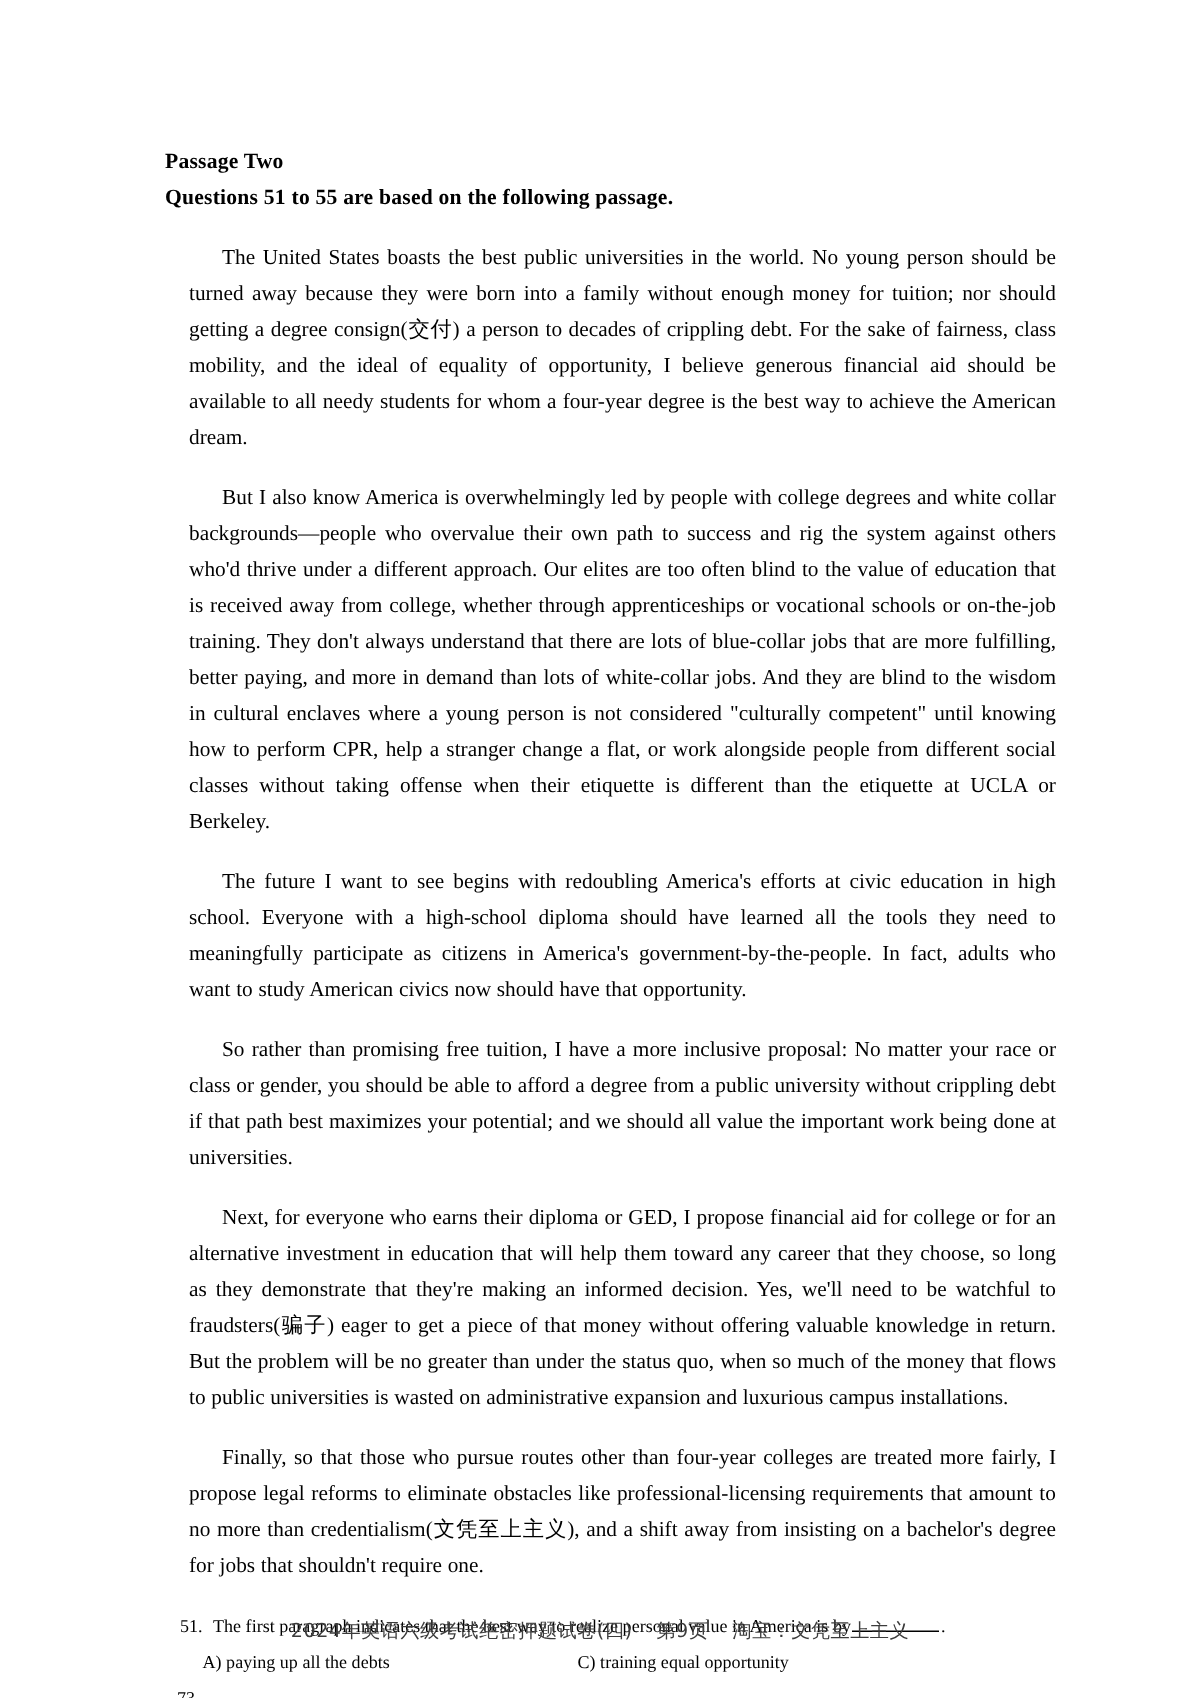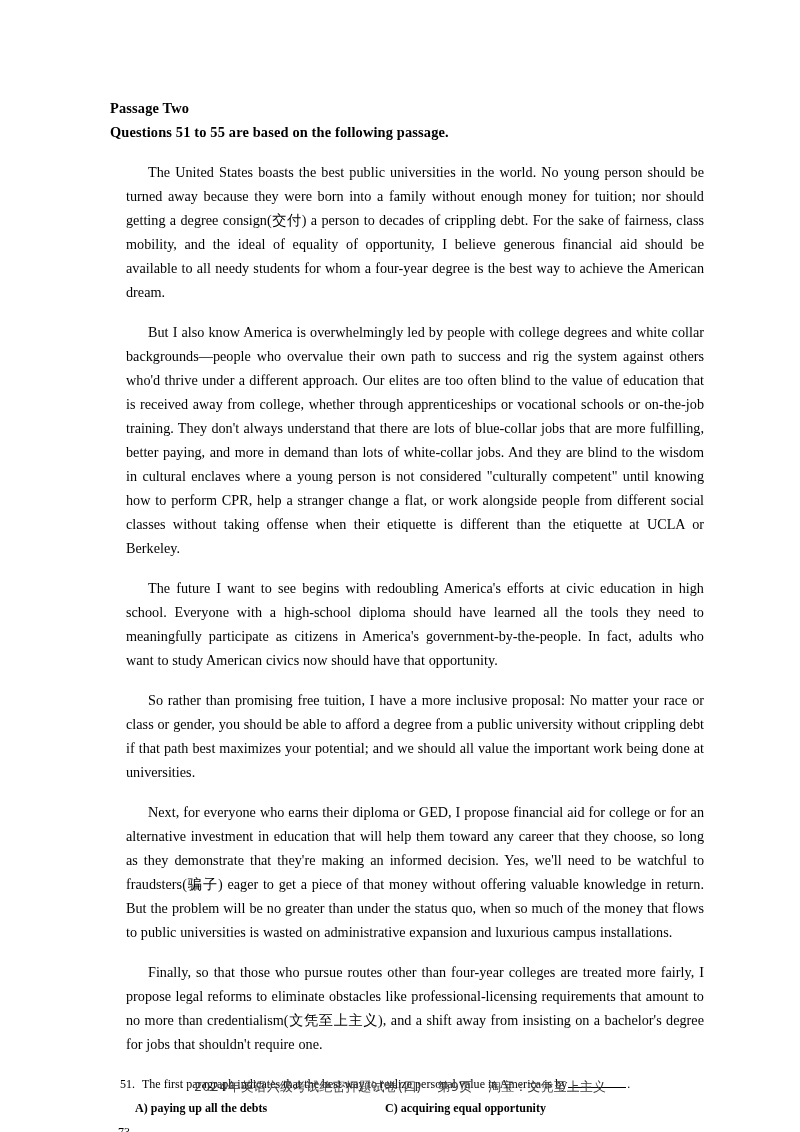--- a/index.html
+++ b/index.html
@@ -87,21 +87,20 @@
     width: 58px;
     border-bottom: 1px solid #000;
     height: 12px;
     vertical-align: baseline;
     margin: 0 1px;
   }
 
   .opts {
     display: block;
     padding-left: 25px;
-    font-weight: bold;
   }
   .opt-row {
     display: flex;
     line-height: 24px;
   }
   .opt {
     width: 250px;
     white-space: nowrap;
     letter-spacing: 0.02px;
   }
@@ -150,21 +149,21 @@
 
     <div class="questions">
 
       <div class="q-block">
         <div class="q-stem">
           <span class="q-num">51.</span><span>The first paragraph indicates that the best way to realize personal value in America is by</span><span class="blank-line"></span><span>.</span>
         </div>
         <div class="opts">
           <div class="opt-row">
             <div class="opt"><span>A)</span>&nbsp;<span>paying up all the debts</span></div>
-            <div class="opt"><span>C)</span>&nbsp;<span>acquiring equal opportunity</span></div>
+            <div class="opt"><span>C)</span>&nbsp;<span>training equal opportunity</span></div>
           </div>
         </div>
       </div>
 
       <div class="q-block">
         <div class="q-stem">
           <span class="q-num wide">73.</span>
         </div>
       </div>
 

